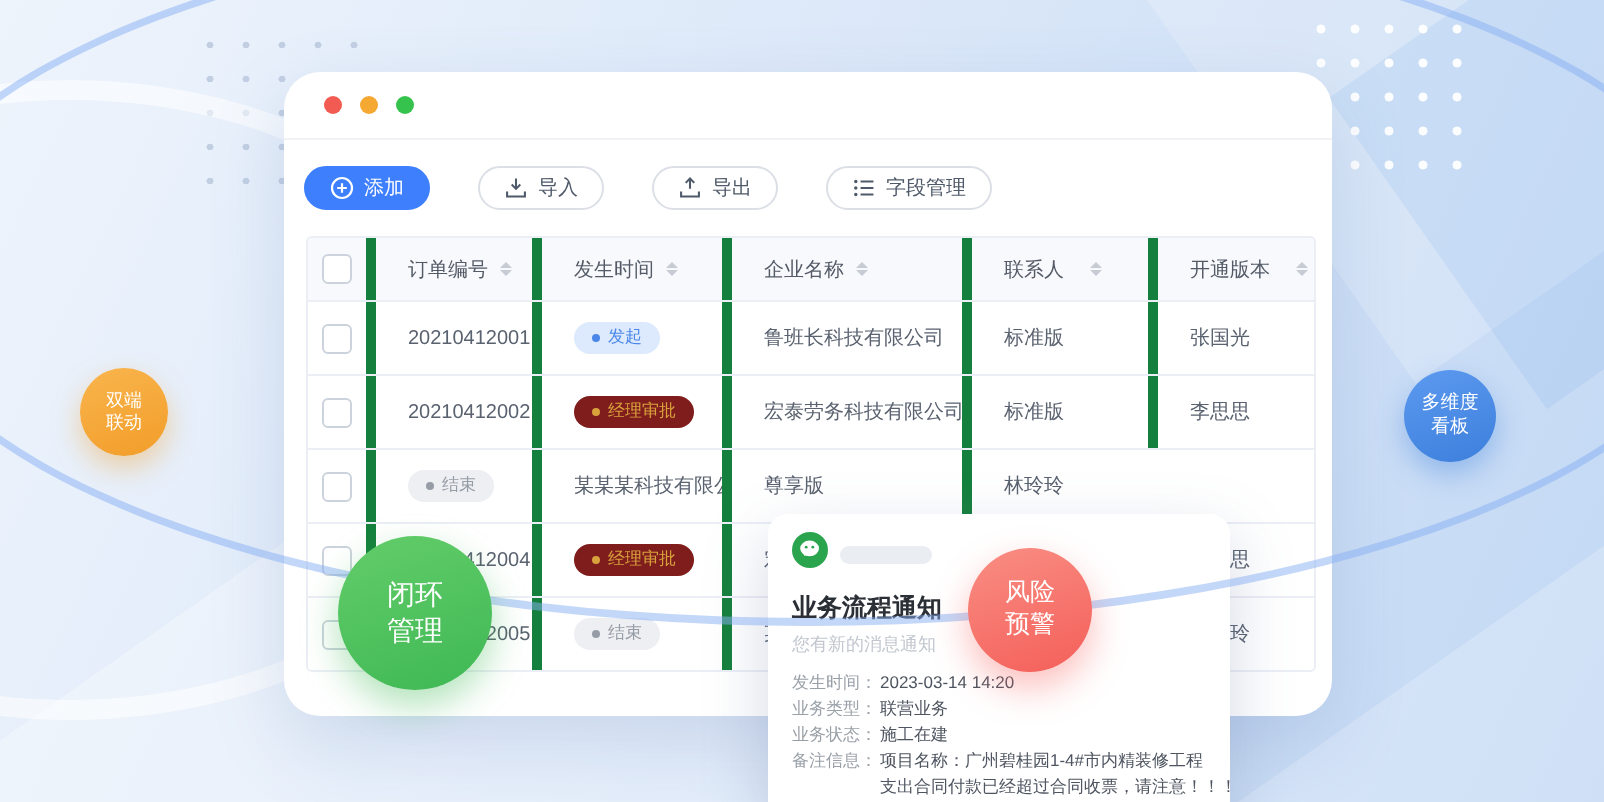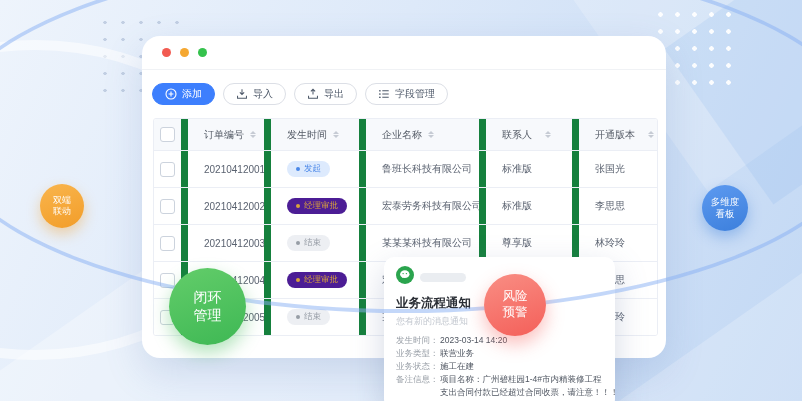--- a/index.html
+++ b/index.html
@@ -20,46 +20,46 @@
     border-radius:50%;}
   .arc-blue{left:-60px;top:-45px;width:920px;height:350px;border:4px solid rgba(136,175,244,0.5);
     border-radius:50%;z-index:40;}
   
   .main-card{position:absolute;left:142px;top:36px;width:524px;height:322px;background:#fff;
     border-radius:18px;box-shadow:0 14px 38px rgba(90,120,180,0.20);z-index:10;}
   .titlebar{height:33px;border-bottom:1px solid #f0f2f5;display:flex;align-items:center;
     padding-left:20px;gap:9px;}
   .wdot{width:9px;height:9px;border-radius:50%;}
   .wdot.r{background:#f25b51;}.wdot.y{background:#f5a832;}.wdot.g{background:#35c24d;}
-  .toolbar{display:flex;gap:8px;padding:13px 10px 13px 10px;align-items:flex-end;}
+  .toolbar{display:flex;gap:24px;padding:13px 10px 13px 10px;align-items:flex-end;}
   .btn{display:inline-flex;align-items:center;gap:5px;height:22px;padding:0 12px;border-radius:11px;
     font-size:10px;white-space:nowrap;cursor:pointer;box-sizing:border-box;}
   .btn.primary{background:#3d7ffd;color:#fff;border:1px solid #3d7ffd;}
   .btn.ghost{background:#fff;color:#4e5969;border:1px solid #dcdfe6;}
   .btn svg{display:block;}
   
   .table{margin:0 8px 0 11px;border:1px solid #ebeef5;border-radius:3px;overflow:hidden;}
   .trow{display:grid;grid-template-columns:34px 83px 95px 120px 93px 1fr;align-items:center;}
   .trow.head{height:31px;background:#f7f9fc;color:#545b66;font-size:10px;font-weight:500;}
   .trow.data{height:36px;border-top:1px solid #ebeef5;background:#fff;color:#5a6270;font-size:10px;}
   .cell{display:flex;align-items:center;height:100%;padding-left:16px;box-sizing:border-box;
-    border-right:7px solid #15803d;overflow:hidden;white-space:nowrap;}
+    border-right:5px solid #15803d;overflow:hidden;white-space:nowrap;}
   .cell:last-child{border-right:none;}
   .cell.ck{justify-content:center;padding-left:0;}
   .checkbox{width:13px;height:13px;border:1px solid #ccd3dd;border-radius:3px;background:#fff;}
   .sort{display:inline-flex;flex-direction:column;gap:1.5px;margin-left:6px;}
   .sort i{width:0;height:0;border-left:3px solid transparent;border-right:3px solid transparent;}
   .sort .up{border-bottom:3.5px solid #c6cbd4;}
   .sort .down{border-top:3.5px solid #c6cbd4;}
   .sort.gap{margin-left:13px;}
   .pill{display:inline-flex;align-items:center;gap:4px;height:16px;padding:0 9px;border-radius:8px;
     font-size:8.5px;}
   .pill .pdot{width:4px;height:4px;border-radius:50%;background:currentColor;}
   .pill[data-type="blue"]{background:#ddeafd;color:#4a87e8;}
-  .pill[data-type="yellow"]{background:#4c1d95;color:#d9a23c;}
+  .pill[data-type="yellow"]{background:#7f1d1d;color:#d9a23c;}
   .pill[data-type="gray"]{background:#edeff3;color:#979da6;}
   
   .badge{position:absolute;border-radius:50%;color:#fff;display:flex;flex-direction:column;
     align-items:center;justify-content:center;text-align:right;z-index:50;line-height:1.25;}
   .badge.orange{left:40px;top:184px;width:44px;height:44px;font-size:9px;
     background:linear-gradient(160deg,#f9b54d,#f29d29);box-shadow:0 6px 14px rgba(242,157,41,0.4);}
   .badge.blue{left:702px;top:185px;width:46px;height:46px;font-size:9.5px;
     background:linear-gradient(160deg,#5d9af0,#3c7fdc);box-shadow:0 6px 14px rgba(60,127,220,0.4);}
   .badge.green{left:169px;top:268px;width:77px;height:77px;font-size:14px;
     background:linear-gradient(160deg,#63cd6a,#3eb854);box-shadow:0 8px 18px rgba(62,184,84,0.4);}
@@ -210,21 +210,20 @@
           </div>
         <div class="cell">宏泰劳务科技有限公司</div>
         <div class="cell">标准版</div>
         <div class="cell">李思思</div>
       </div>
 
       <div class="trow data">
         <div class="cell ck">
             <span class="checkbox"></span>
           </div>
-        <div class="cell">20210412003</div>
         <div class="cell">
             <span class="pill" data-type="gray">
               <i class="pdot"></i>
               <span>结束</span>
             </span>
           </div>
         <div class="cell">某某某科技有限公司</div>
         <div class="cell">尊享版</div>
         <div class="cell">林玲玲</div>
       </div>

